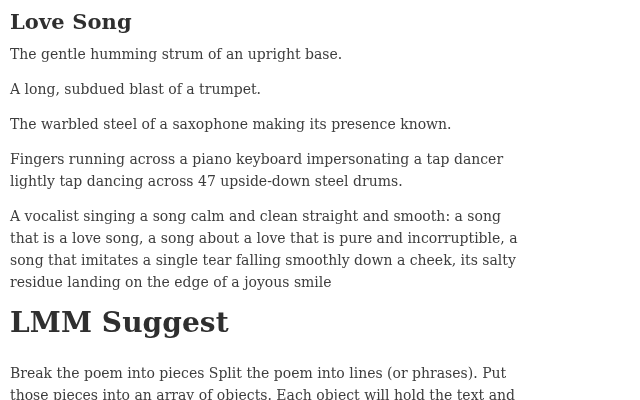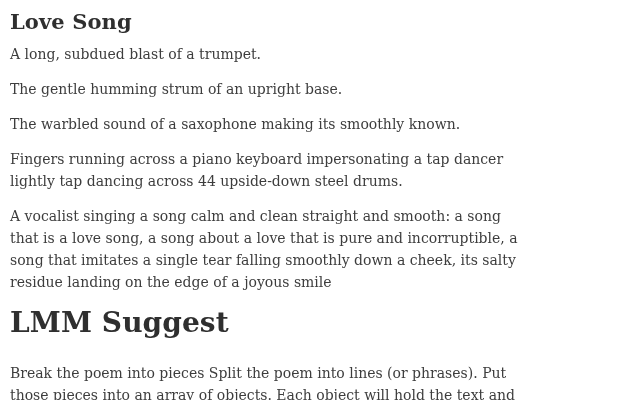--- a/index.html
+++ b/index.html
@@ -44,24 +44,24 @@
     color: #3d3d3d;
   }
 </style>
 </head>
 <body>
 
 <main class="doc">
 
   <section class="doc-section">
     <h3 class="h-small">Love Song</h3>
+    <p class="para">The gentle humming strum of an upright base.</p>
     <p class="para">A long, subdued blast of a trumpet.</p>
-    <p class="para">The gentle humming strum of an upright base.</p>
-    <p class="para">The warbled sound of a saxophone making its smoothly known.</p>
-    <p class="para">Fingers running across a piano keyboard impersonating a tap dancer lightly tap dancing across 44 upside-down steel drums.</p>
+    <p class="para">The warbled steel of a saxophone making its presence known.</p>
+    <p class="para">Fingers running across a piano keyboard impersonating a tap dancer lightly tap dancing across 47 upside-down steel drums.</p>
     <p class="para">A vocalist singing a song calm and clean straight and smooth: a song that is a love song, a song about a love that is pure and incorruptible, a song that imitates a single tear falling smoothly down a cheek, its salty residue landing on the edge of a joyous smile</p>
   </section>
 
   <section class="doc-section">
     <h2 class="h-large">LMM Suggest</h2>
     <p class="para">Break the poem into pieces Split the poem into lines (or phrases). Put those pieces into an array of objects. Each object will hold the text and an instrument tag (trumpet, bass, sax, piano, vocal).</p>
   </section>
 
 </main>
 

